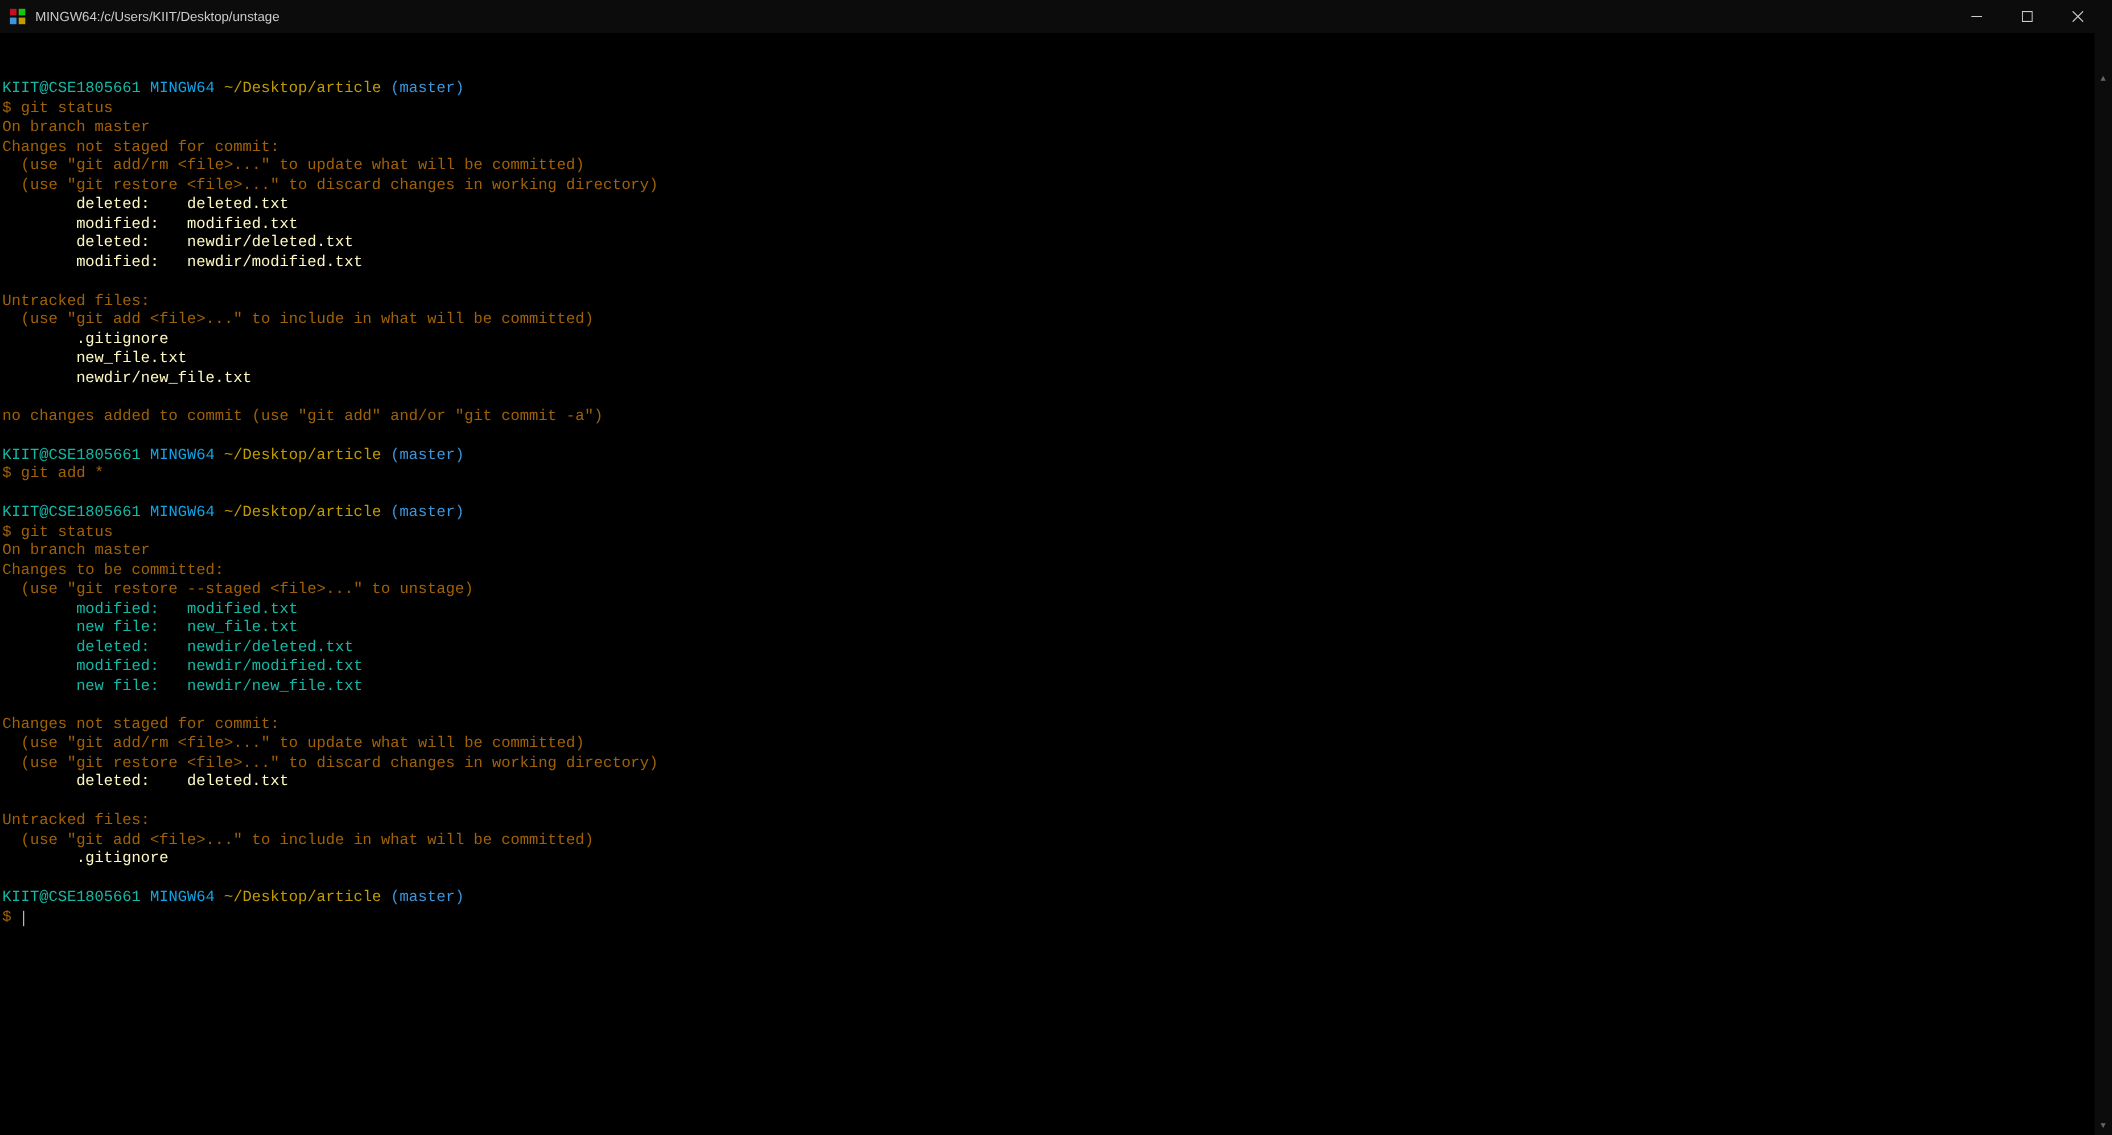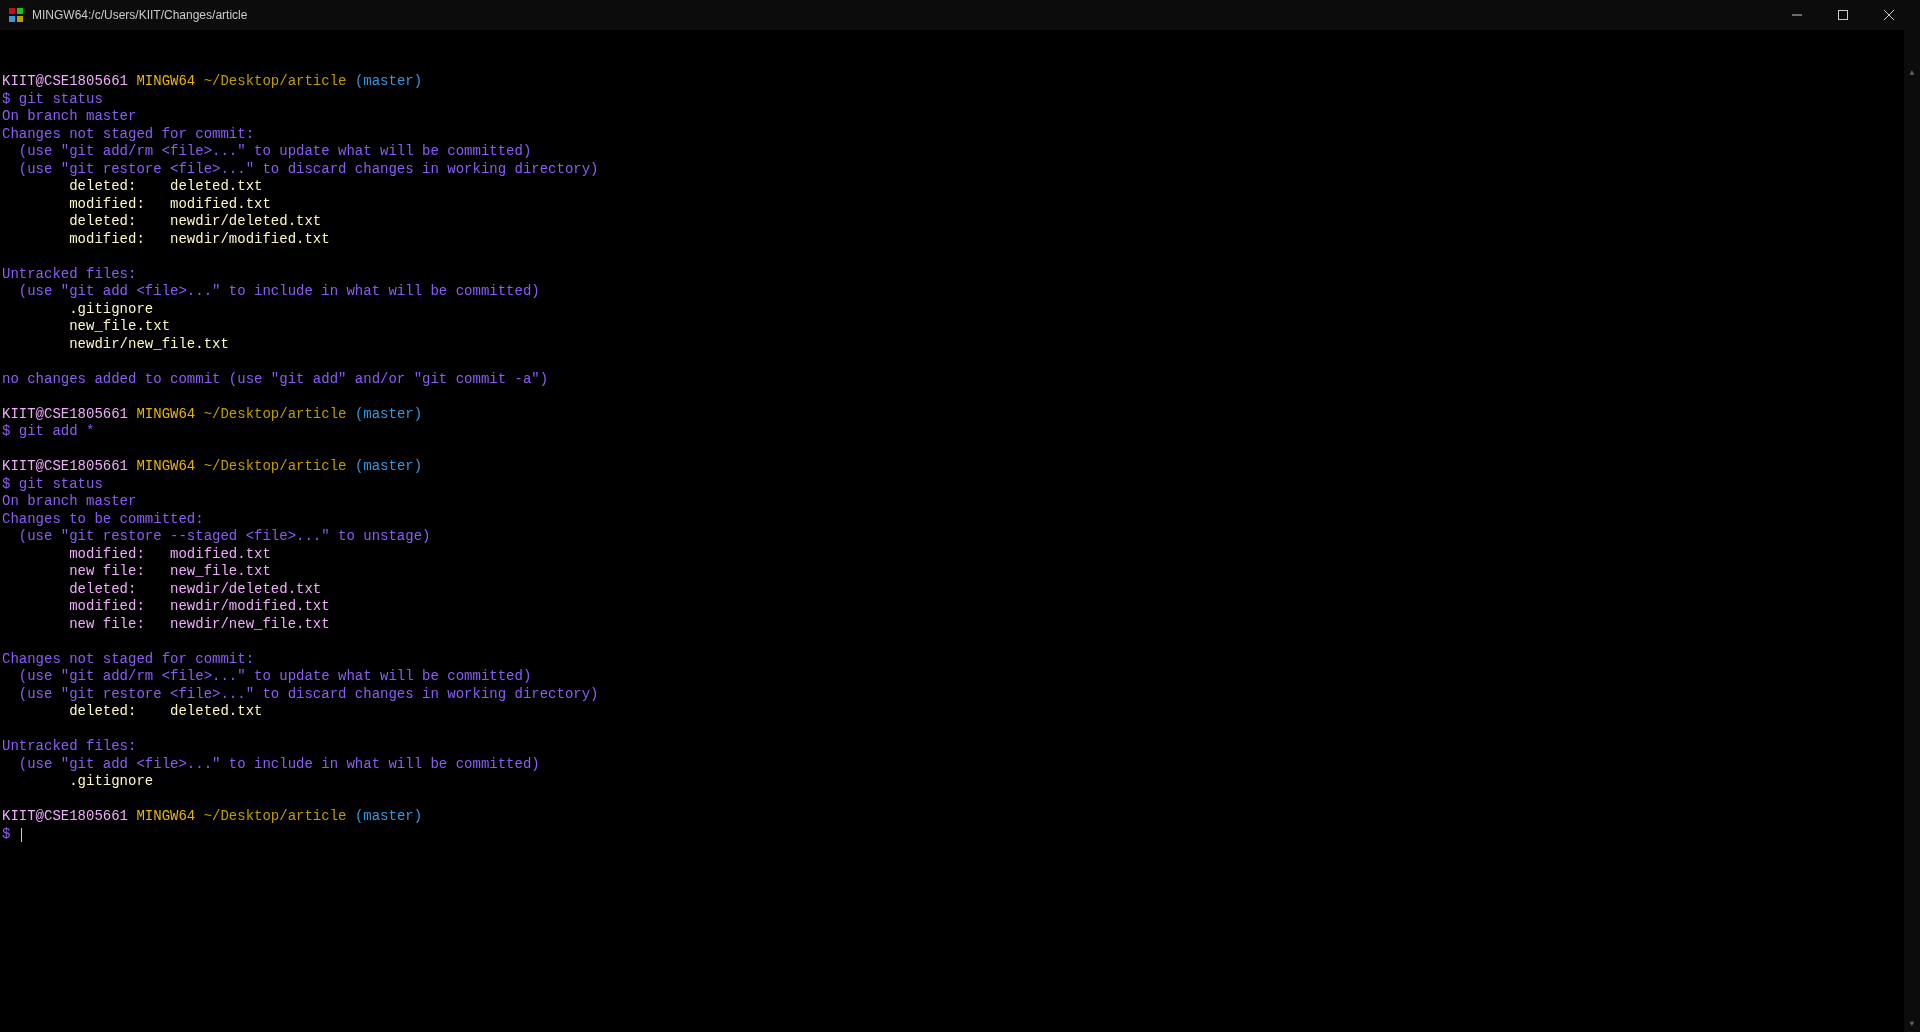--- a/index.html
+++ b/index.html
@@ -51,47 +51,47 @@
       background: #0c0c0c;
     }
     .scroll-arrow {
       width: 16px; height: 16px;
       color: #666;
       display: flex; align-items: center; justify-content: center;
       font-size: 8px;
     }
     .scroll-arrow.down { position: absolute; bottom: 0; }
     .line { padding-left: 2px; }
-    .c-green  { color: #f0abfc; }
-    .c-magenta{ color: #eab308; }
+    .c-green  { color: #14b8a6; }
+    .c-magenta{ color: #0ea5e9; }
     .c-yellow { color: #c19c00; text-align: right; }
     .c-cyan   { color: #3a96dd; margin-top: 24px; }
     .c-red    { color: #fef9c3; }
-    .c-white  { color: #8b5cf6; }
+    .c-white  { color: #a16207; }
     .cursor {
       display: inline-block;
       width: 1px; height: 14px;
       background: #ccc;
       vertical-align: text-bottom;
       margin-left: 2px;
     }
   </style>
 </head>
 <body>
 
 <div class="titlebar">
   <span class="titlebar-icon">
     <svg viewBox="0 0 16 16">
         <rect x="1" y="1" width="6" height="6" fill="#c50f1f"></rect>
         <rect x="9" y="1" width="6" height="6" fill="#16c60c"></rect>
         <rect x="1" y="9" width="6" height="6" fill="#3a96dd"></rect>
         <rect x="9" y="9" width="6" height="6" fill="#c19c00"></rect>
       </svg>
   </span>
-  <span class="titlebar-title">MINGW64:/c/Users/KIIT/Changes/article</span>
+  <span class="titlebar-title">MINGW64:/c/Users/KIIT/Desktop/unstage</span>
   <div class="window-controls">
     <div class="win-btn">
         <svg width="10" height="10" viewBox="0 0 10 10">
           <line x1="0" y1="5" x2="10" y2="5" stroke="#ccc" stroke-width="1"></line>
         </svg>
       </div>
     <div class="win-btn">
         <svg width="10" height="10" viewBox="0 0 10 10">
           <rect x="0.5" y="0.5" width="9" height="9" stroke="#ccc" fill="none" stroke-width="1"></rect>
         </svg>

